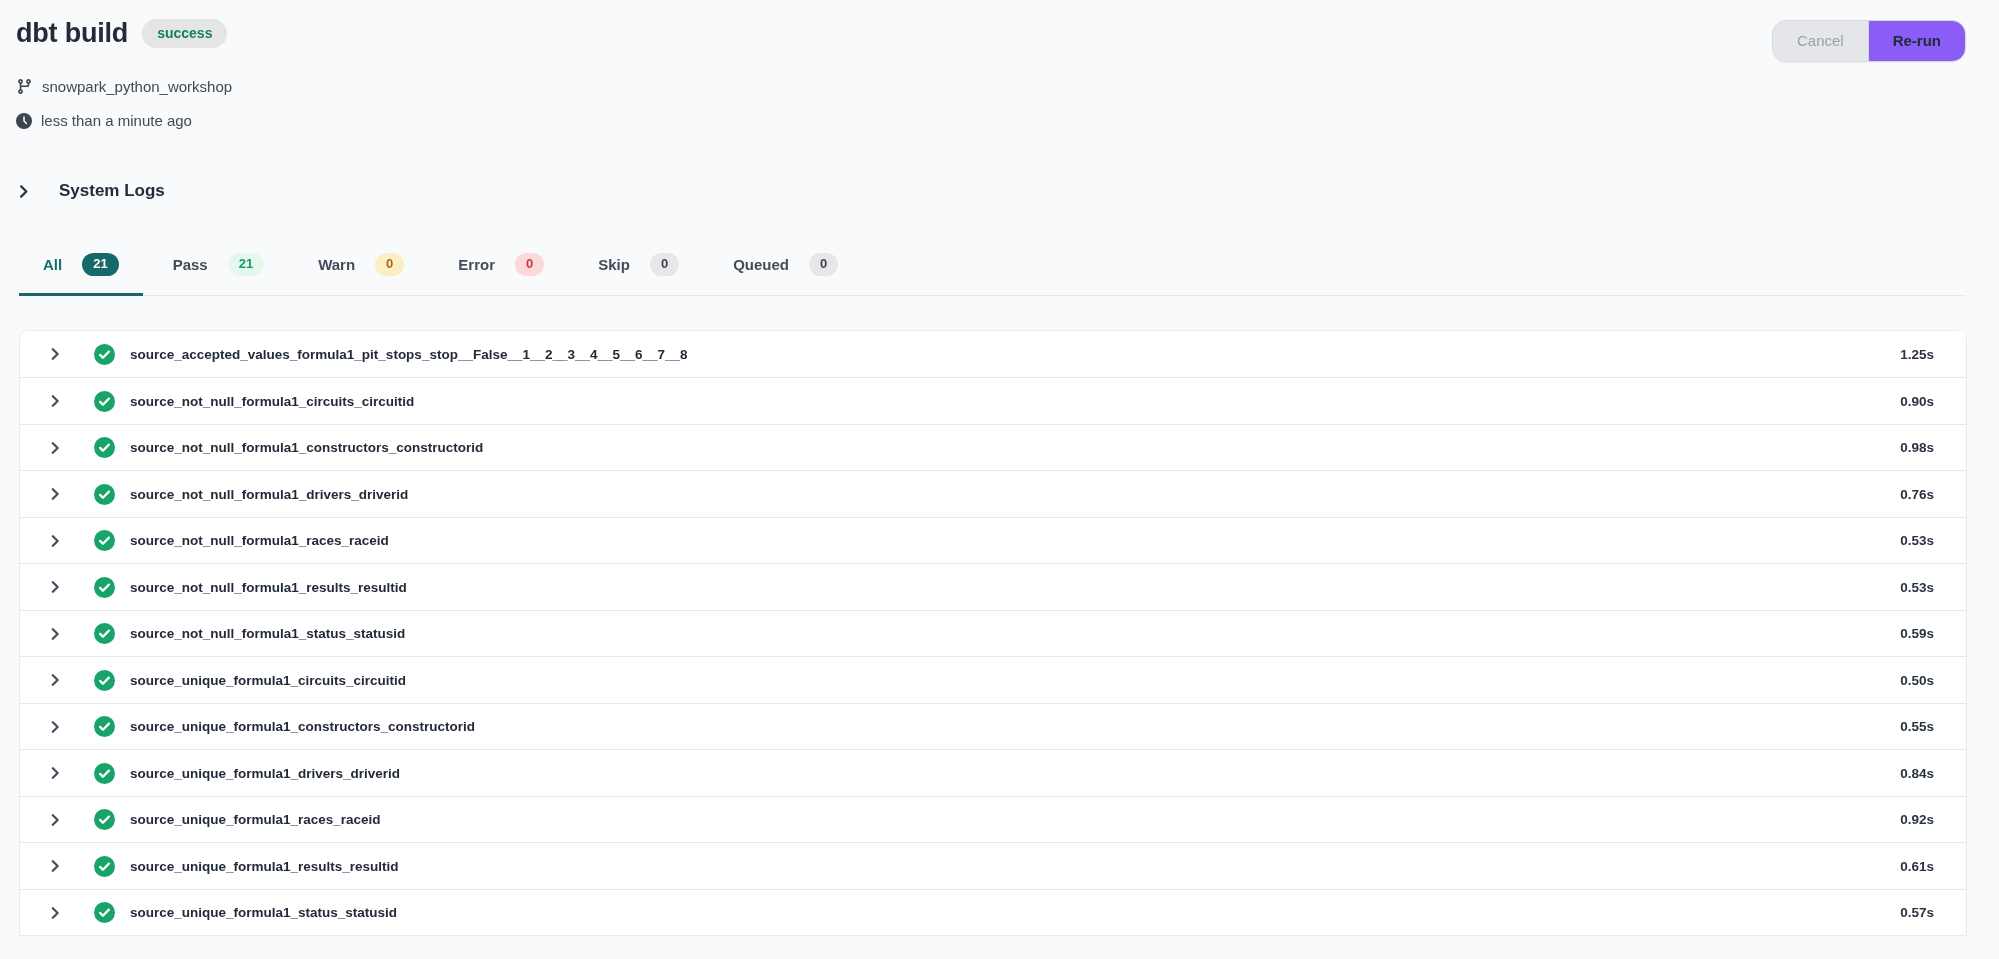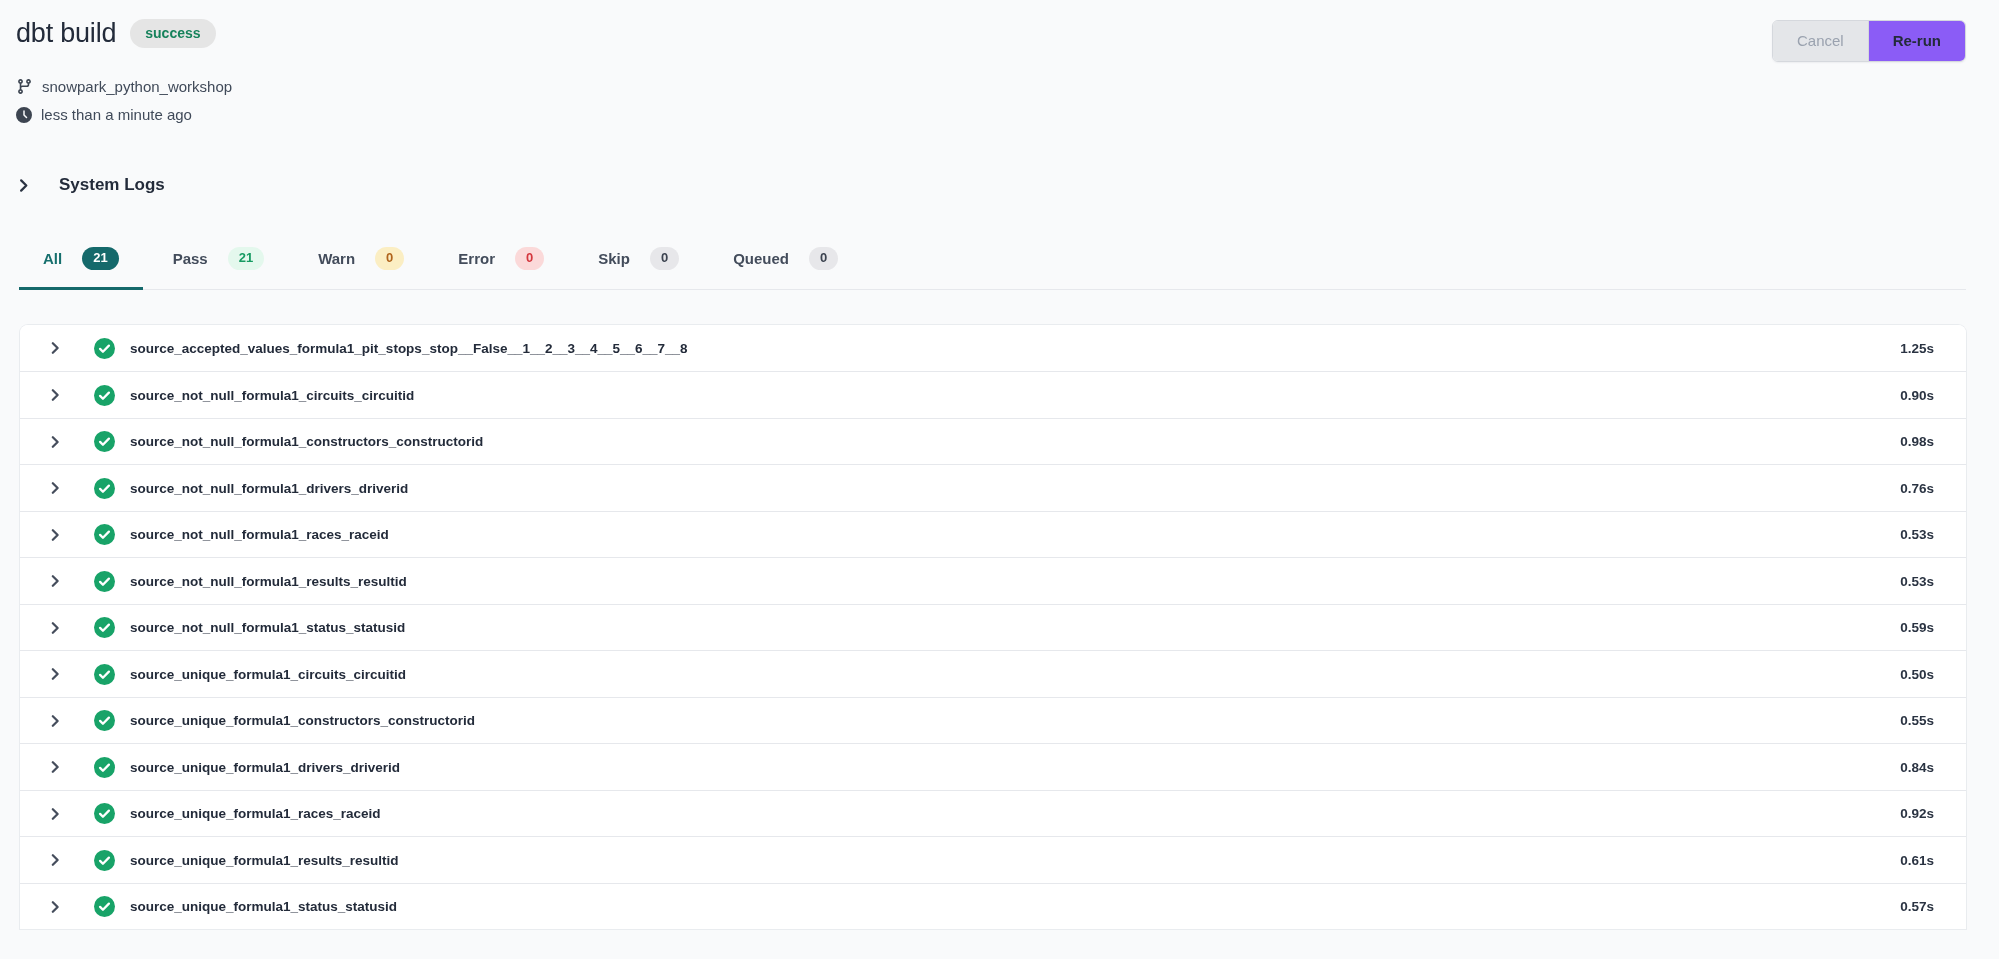--- a/index.html
+++ b/index.html
@@ -7,39 +7,39 @@
   body {
     background: #f9fafb;
     font-family: "Liberation Sans", sans-serif;
     color: #232b3a;
   }
   .page { padding: 18px 33px 0 16px; position: relative; height: 100%; }
 
   
   .header-row { display: flex; align-items: flex-start; justify-content: space-between; }
   .title-wrap { display: flex; align-items: center; gap: 14px; }
-  .page-title { font-size: 27px; font-weight: 400; color: #232b3a; letter-spacing: -0.2px; }
+  .page-title { font-size: 27px; font-weight: 700; color: #232b3a; letter-spacing: -0.2px; }
   .status-pill {
     background: #e5e5e5; color: #16825b;
     font-size: 14px; font-weight: 700;
     padding: 6px 15px; border-radius: 16px; line-height: 1.2;
   }
   .btn-group {
-    display: flex; border: 1px solid #d5d8dd; border-radius: 6px; overflow: hidden;
+    display: flex; border: 1px solid #d5d8dd; border-radius: 14px; overflow: hidden;
     box-shadow: 0 1px 2px rgba(30,40,60,0.06); margin-top: 2px; margin-left: 48px;
   }
   .btn {
     font-family: "Liberation Sans", sans-serif;
     font-size: 15px; padding: 11px 24px; border: none; cursor: pointer; line-height: 1.2;
   }
   .btn-cancel { background: #e4e6e9; color: #9aa2af; font-weight: 400; border-right: 1px solid #d5d8dd; cursor: default; }
   .btn-rerun { background: #8b5cf6; color: #232b3a; font-weight: 600; }
 
   
-  .meta { margin-top: 16px; display: flex; flex-direction: column; gap: 11px; }
+  .meta { margin-top: 16px; display: flex; flex-direction: column; gap: 17px; }
   .meta-row { display: flex; align-items: center; gap: 9px; color: #404a59; font-size: 15px; }
   .meta-row .ico { display: inline-flex; color: #3d4551; }
 
   
   .system-logs { margin-top: 52px; display: flex; align-items: center; gap: 28px; cursor: pointer; width: max-content; }
   .system-logs .ico { display: inline-flex; color: #2b3342; }
   .system-logs-label { font-size: 17px; font-weight: 700; color: #232b3a; }
 
   
   .tabbar {

